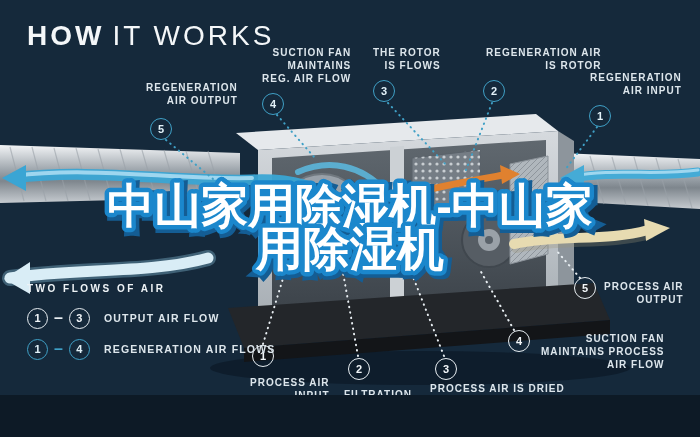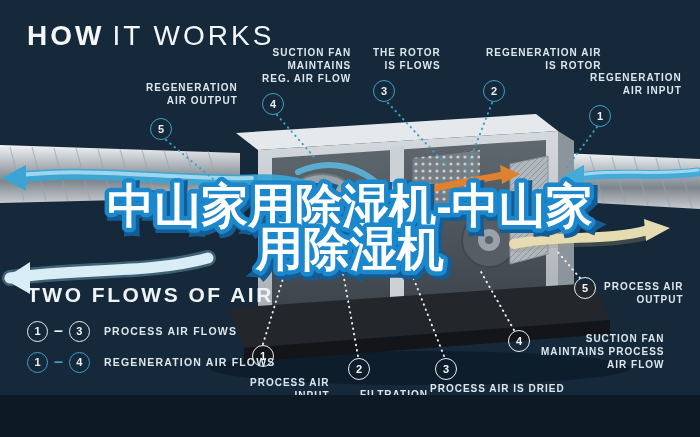--- a/index.html
+++ b/index.html
@@ -21,21 +21,21 @@
     letter-spacing:1px;line-height:1.32;white-space:pre-line;text-align:right;
   }
   .badge{
     position:absolute;width:22px;height:22px;border-radius:50%;
     display:flex;align-items:center;justify-content:center;
     font-size:11px;font-weight:700;box-sizing:border-box;
   }
   .badge.cyan{border:1.6px solid #3fa0c6;color:#e3f2f9;}
   .badge.white{border:1.6px solid #e8eef2;color:#f2f6f9;}
   .legend{position:absolute;left:27px;top:283px;}
-  .legend-heading{color:#eef3f6;font-size:21px;font-weight:600;letter-spacing:2.5px;margin-bottom:13px;white-space:nowrap;}
+  .legend-heading{color:#eef3f6;font-size:10px;font-weight:600;letter-spacing:2.5px;margin-bottom:13px;white-space:nowrap;}
   .legend-row{display:flex;align-items:center;margin-bottom:9px;height:22px;}
   .badge-sm{
     width:21px;height:21px;border-radius:50%;box-sizing:border-box;flex:0 0 auto;
     display:flex;align-items:center;justify-content:center;font-size:11px;font-weight:700;
   }
   .badge-sm.white{border:1.6px solid #e8eef2;color:#f2f6f9;}
   .badge-sm.cyan{border:1.6px solid #3fa0c6;color:#e3f2f9;}
   .dash{margin:0 6px;font-weight:700;}
   .dash.white{color:#e8eef2;} .dash.cyan{color:#3fa0c6;}
   .legend-label{color:#dde6ec;font-size:10.5px;font-weight:700;letter-spacing:1.2px;margin-left:14px;white-space:nowrap;}
@@ -197,21 +197,21 @@
 
   <div class="badge white" style="left:252px;top:345px;">
       <span>1</span>
     </div>
   <div class="lbl" style="left:250px;top:376px;">PROCESS AIR
 INPUT</div>
 
   <div class="badge white" style="left:348px;top:358px;">
       <span>2</span>
     </div>
-  <div class="lbl" style="left:360px;top:388px;">FILTRATION</div>
+  <div class="lbl" style="left:344px;top:388px;">FILTRATION</div>
 
   <div class="badge white" style="left:435px;top:358px;">
       <span>3</span>
     </div>
   <div class="lbl" style="left:430px;top:382px;">PROCESS AIR IS DRIED
 BY THE ROTOR</div>
 
   <div class="badge white" style="left:508px;top:330px;">
       <span>4</span>
     </div>
@@ -228,21 +228,21 @@
   <div class="legend">
     <div class="legend-heading">TWO FLOWS OF AIR</div>
     <div class="legend-row">
       <span class="badge-sm white">
           <span>1</span>
         </span>
       <span class="dash white">–</span>
       <span class="badge-sm white">
           <span>3</span>
         </span>
-      <span class="legend-label">PROCESS AIR FLOWS</span>
+      <span class="legend-label">OUTPUT AIR FLOW</span>
     </div>
     <div class="legend-row">
       <span class="badge-sm cyan">
           <span>1</span>
         </span>
       <span class="dash cyan">–</span>
       <span class="badge-sm cyan">
           <span>4</span>
         </span>
       <span class="legend-label">REGENERATION AIR FLOWS</span>

